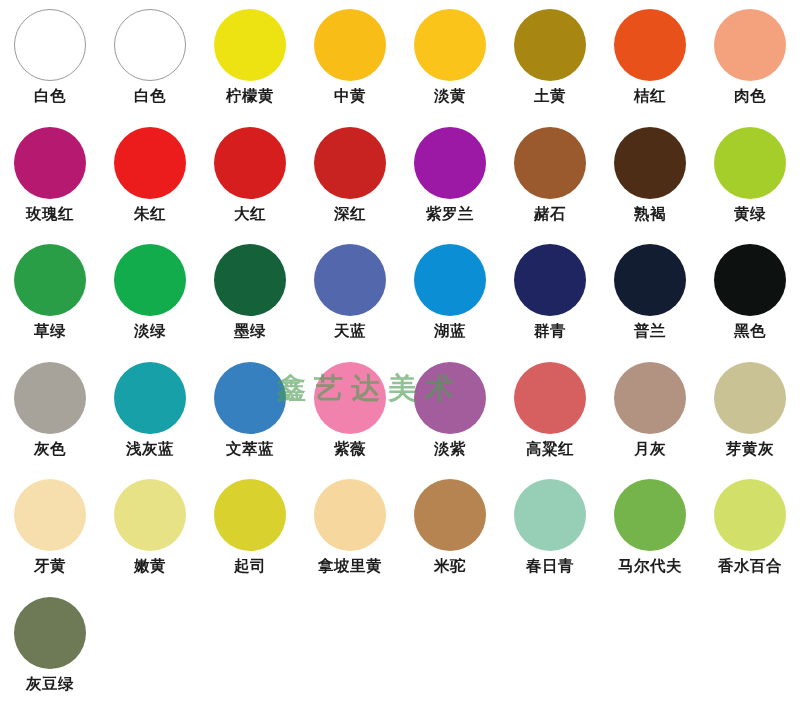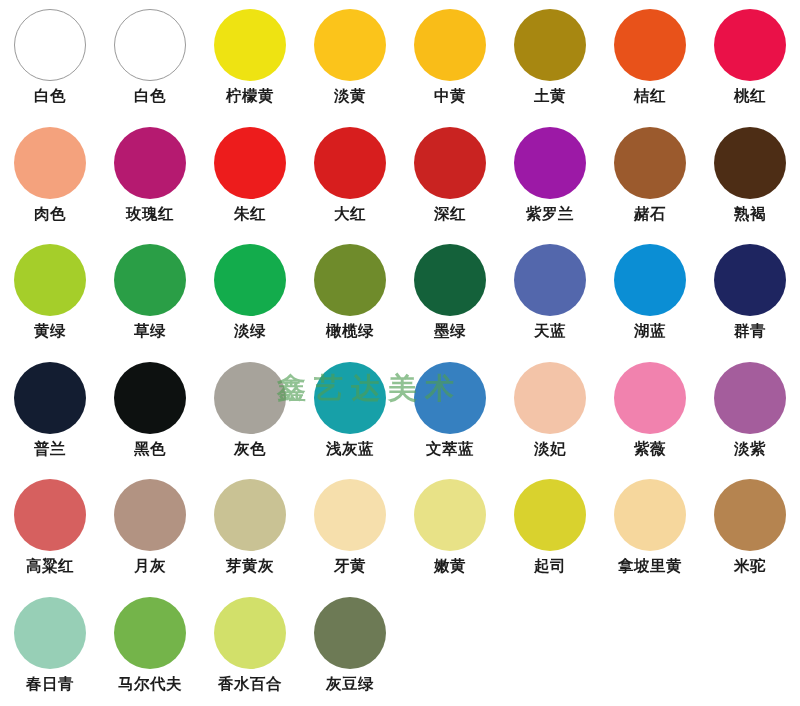--- a/index.html
+++ b/index.html
@@ -81,40 +81,36 @@
     </div>
     <div class="swatch-cell">
       <div class="swatch-dot outlined" style="background: rgb(255, 255, 255); border-color: rgb(154, 154, 154);"></div>
       <div class="swatch-label">白色</div>
     </div>
     <div class="swatch-cell">
       <div class="swatch-dot" style="background: rgb(238, 227, 18);"></div>
       <div class="swatch-label">柠檬黄</div>
     </div>
     <div class="swatch-cell">
+      <div class="swatch-dot" style="background: rgb(249, 189, 24);"></div>
+      <div class="swatch-label">中黄</div>
+    </div>
+    <div class="swatch-cell">
       <div class="swatch-dot" style="background: rgb(251, 196, 27);"></div>
       <div class="swatch-label">淡黄</div>
     </div>
     <div class="swatch-cell">
-      <div class="swatch-dot" style="background: rgb(249, 189, 24);"></div>
-      <div class="swatch-label">中黄</div>
-    </div>
-    <div class="swatch-cell">
       <div class="swatch-dot" style="background: rgb(167, 135, 17);"></div>
       <div class="swatch-label">土黄</div>
     </div>
     <div class="swatch-cell">
       <div class="swatch-dot" style="background: rgb(232, 82, 26);"></div>
       <div class="swatch-label">桔红</div>
     </div>
     <div class="swatch-cell">
-      <div class="swatch-dot" style="background: rgb(234, 17, 72);"></div>
-      <div class="swatch-label">桃红</div>
-    </div>
-    <div class="swatch-cell">
       <div class="swatch-dot" style="background: rgb(244, 162, 125);"></div>
       <div class="swatch-label">肉色</div>
     </div>
     <div class="swatch-cell">
       <div class="swatch-dot" style="background: rgb(181, 26, 112);"></div>
       <div class="swatch-label">玫瑰红</div>
     </div>
     <div class="swatch-cell">
       <div class="swatch-dot" style="background: rgb(237, 28, 28);"></div>
       <div class="swatch-label">朱红</div>
@@ -145,24 +141,20 @@
     </div>
     <div class="swatch-cell">
       <div class="swatch-dot" style="background: rgb(42, 158, 70);"></div>
       <div class="swatch-label">草绿</div>
     </div>
     <div class="swatch-cell">
       <div class="swatch-dot" style="background: rgb(19, 172, 76);"></div>
       <div class="swatch-label">淡绿</div>
     </div>
     <div class="swatch-cell">
-      <div class="swatch-dot" style="background: rgb(111, 139, 43);"></div>
-      <div class="swatch-label">橄榄绿</div>
-    </div>
-    <div class="swatch-cell">
       <div class="swatch-dot" style="background: rgb(20, 97, 58);"></div>
       <div class="swatch-label">墨绿</div>
     </div>
     <div class="swatch-cell">
       <div class="swatch-dot" style="background: rgb(83, 103, 172);"></div>
       <div class="swatch-label">天蓝</div>
     </div>
     <div class="swatch-cell">
       <div class="swatch-dot" style="background: rgb(11, 142, 212);"></div>
       <div class="swatch-label">湖蓝</div>
@@ -183,24 +175,20 @@
       <div class="swatch-dot" style="background: rgb(167, 163, 155);"></div>
       <div class="swatch-label">灰色</div>
     </div>
     <div class="swatch-cell">
       <div class="swatch-dot" style="background: rgb(23, 160, 168);"></div>
       <div class="swatch-label">浅灰蓝</div>
     </div>
     <div class="swatch-cell">
       <div class="swatch-dot" style="background: rgb(54, 128, 192);"></div>
       <div class="swatch-label">文萃蓝</div>
-    </div>
-    <div class="swatch-cell">
-      <div class="swatch-dot" style="background: rgb(243, 196, 168);"></div>
-      <div class="swatch-label">淡妃</div>
     </div>
     <div class="swatch-cell">
       <div class="swatch-dot" style="background: rgb(241, 130, 174);"></div>
       <div class="swatch-label">紫薇</div>
     </div>
     <div class="swatch-cell">
       <div class="swatch-dot" style="background: rgb(164, 93, 156);"></div>
       <div class="swatch-label">淡紫</div>
     </div>
     <div class="swatch-cell">

